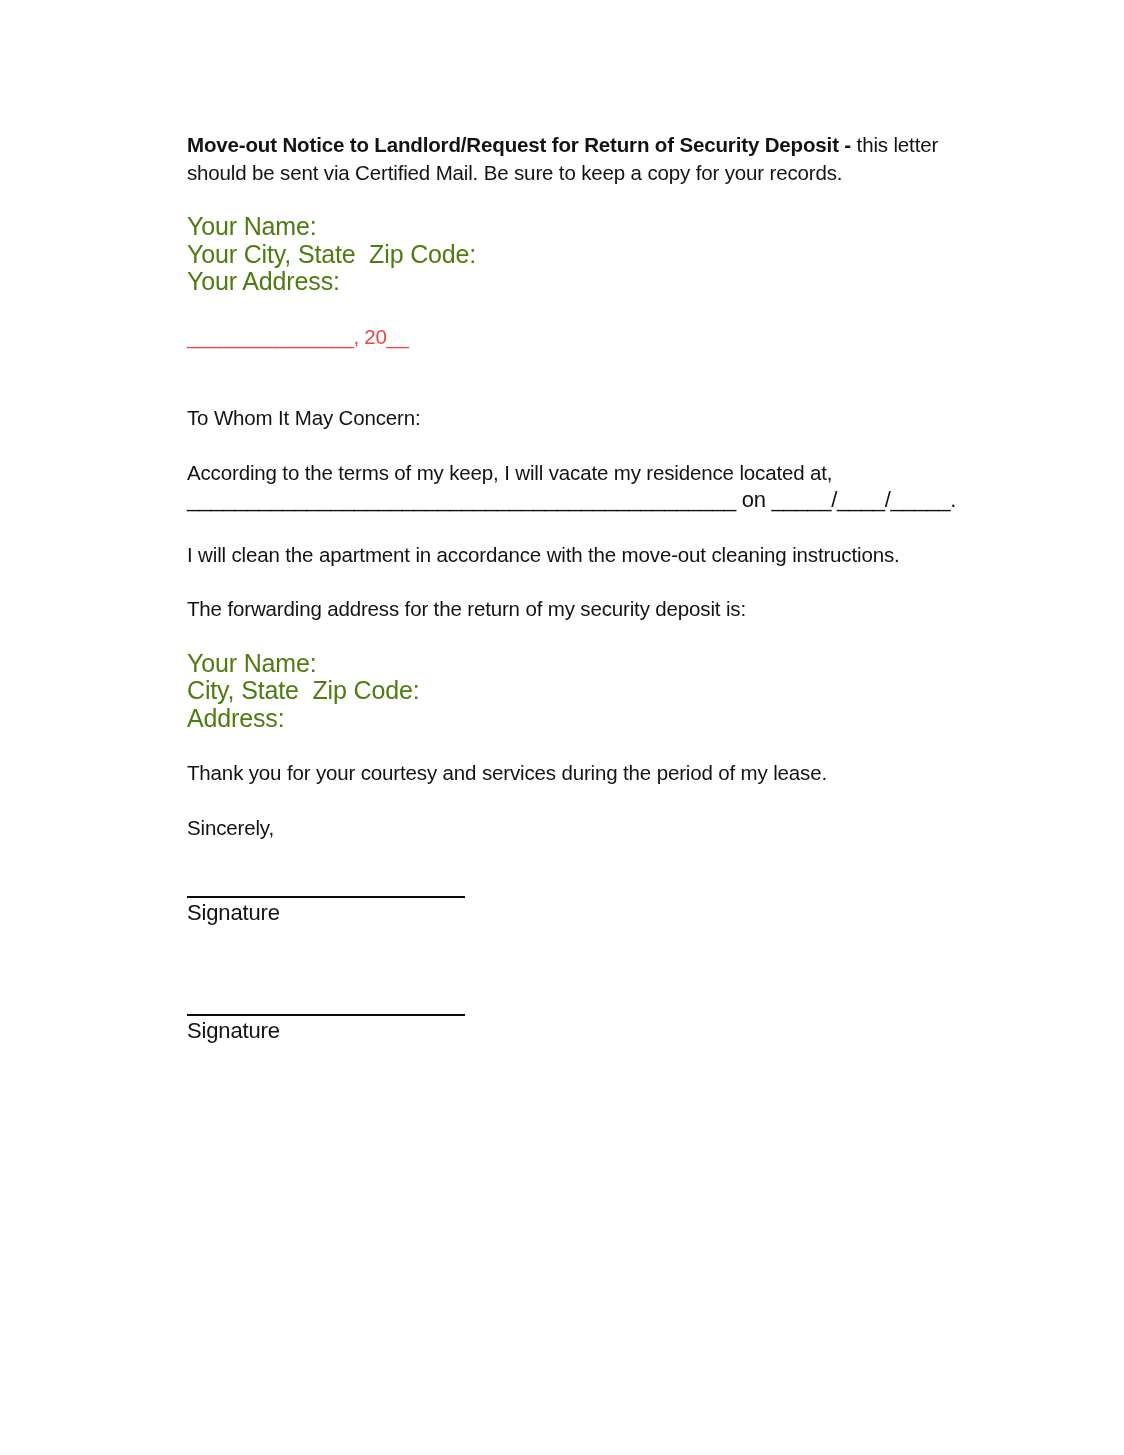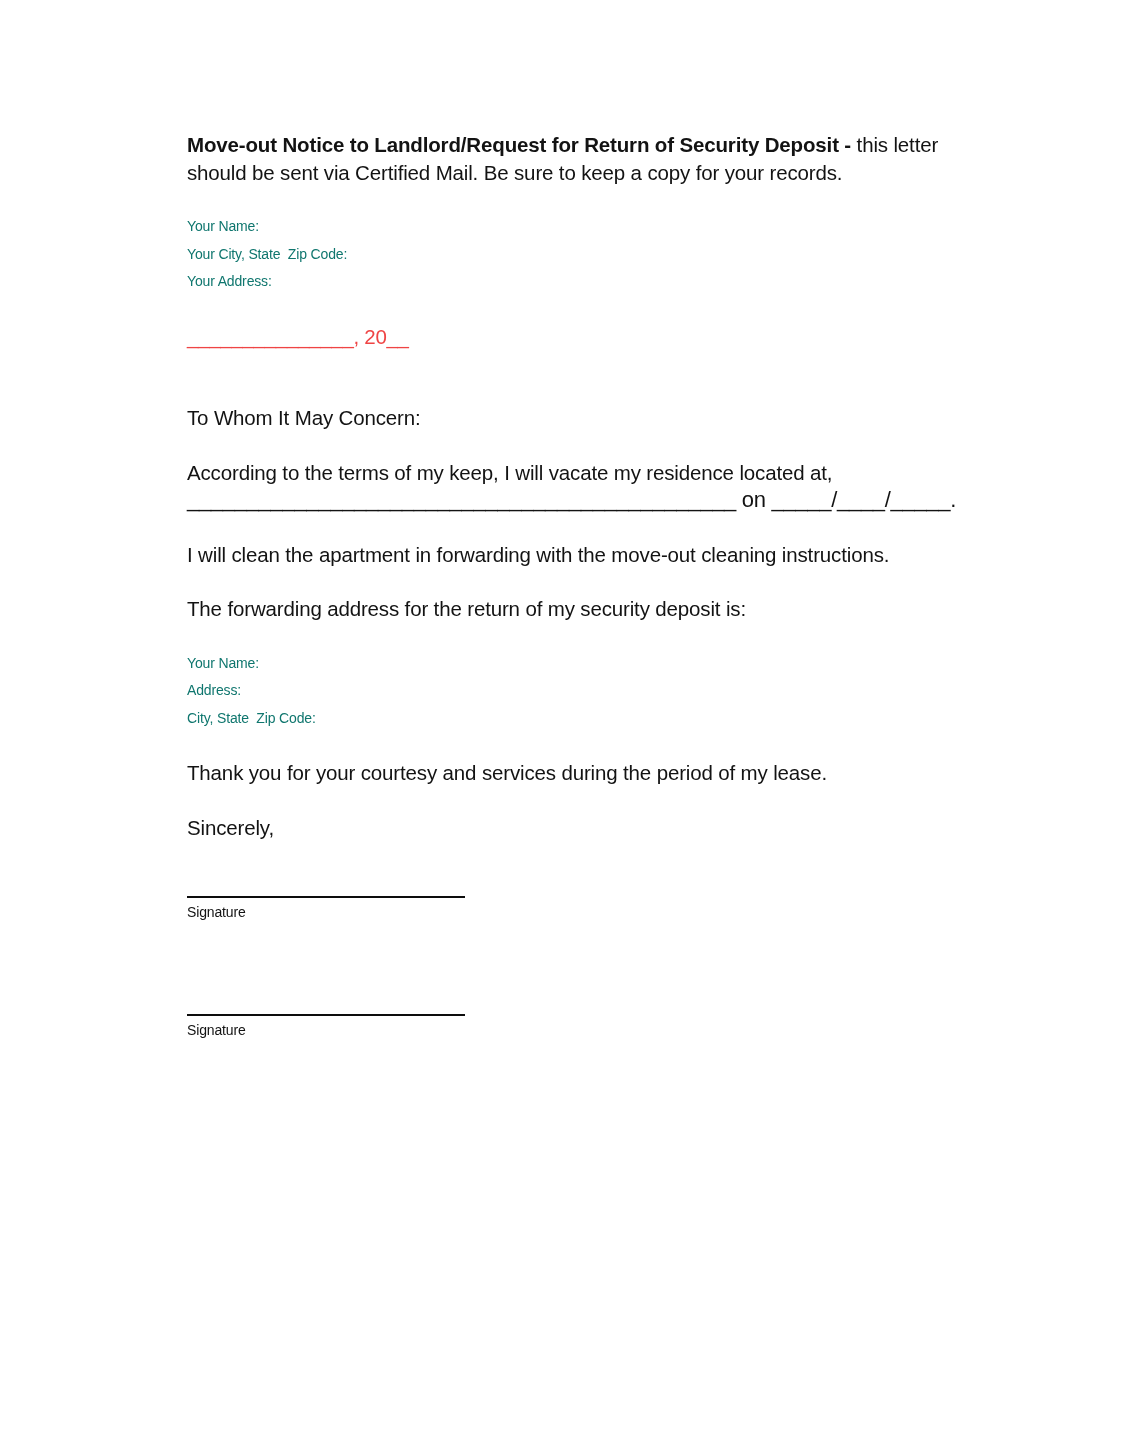--- a/index.html
+++ b/index.html
@@ -29,23 +29,23 @@
     color: #131313;
     margin: 0;
     letter-spacing: -0.15px;
   }
   .heading-lead {
     font-weight: bold;
   }
   .gap-sm { height: 27px; }
 
   .addr-line {
-    font-size: 14px;
+    font-size: 25px;
     line-height: 27.5px;
-    color: #0f766e;
+    color: #4d7c0f;
     white-space: pre;
     letter-spacing: -0.15px;
   }
 
   .date-line {
     font-size: 20.5px;
     line-height: 27.5px;
     color: #ef4444;
     white-space: pre;
     letter-spacing: -0.3px;
@@ -59,21 +59,21 @@
     letter-spacing: -0.3px;
   }
 
   .sig-rule {
     width: 278px;
     height: 0;
     border-bottom: 2.5px solid #0d0d0d;
     margin: 0;
   }
   .sig-label {
-    font-size: 14px;
+    font-size: 22px;
     line-height: 27.5px;
     color: #131313;
     letter-spacing: -0.15px;
     margin-top: 1px;
   }
 
   .watermark {
     position: absolute;
     left: 748px;
     top: 1368px;
@@ -110,31 +110,31 @@
 
     <div class="para">To Whom It May Concern:</div>
 
     <div class="gap-sm"></div>
 
     <div class="para">According to the terms of my keep, I will vacate my residence located at,</div>
     <div class="vacate-line2">______________________________________________ on _____/____/_____.</div>
 
     <div class="gap-sm"></div>
 
-    <p class="para">I will clean the apartment in forwarding with the move-out cleaning instructions.</p>
+    <p class="para">I will clean the apartment in accordance with the move-out cleaning instructions.</p>
 
     <div class="gap-sm"></div>
 
     <div class="para">The forwarding address for the return of my security deposit is:</div>
 
     <div class="gap-sm"></div>
 
     <div class="addr-line">Your Name:</div>
+    <div class="addr-line">City, State  Zip Code:</div>
     <div class="addr-line">Address:</div>
-    <div class="addr-line">City, State  Zip Code:</div>
 
     <div class="gap-sm"></div>
 
     <div class="para">Thank you for your courtesy and services during the period of my lease.</div>
 
     <div class="gap-sm"></div>
 
     <div class="para">Sincerely,</div>
 
     <div style="height:55px"></div>

